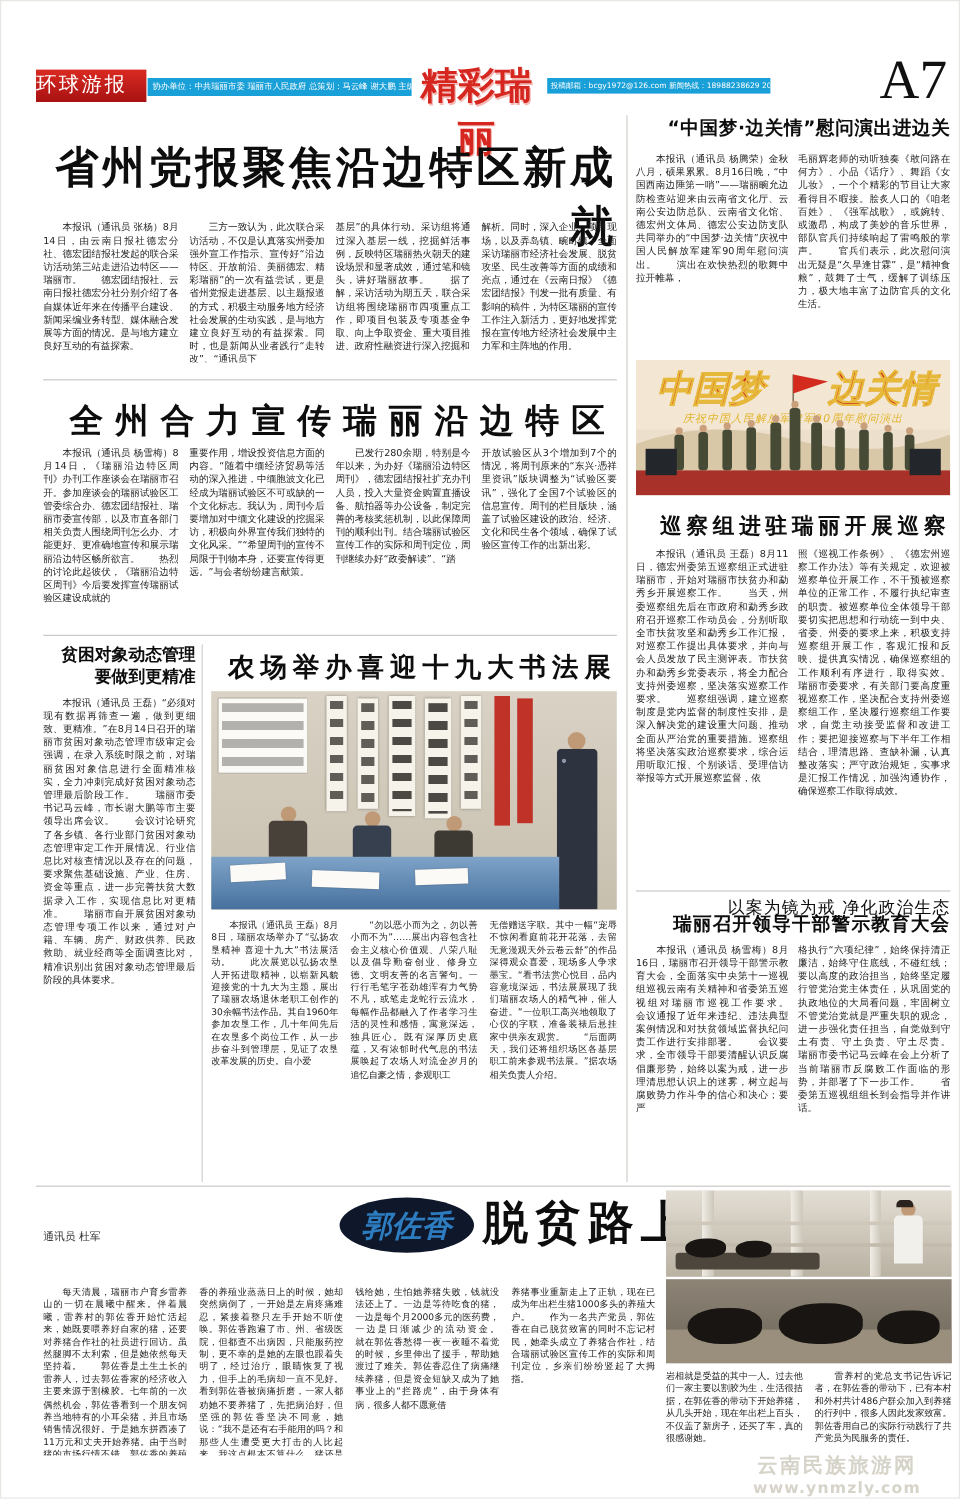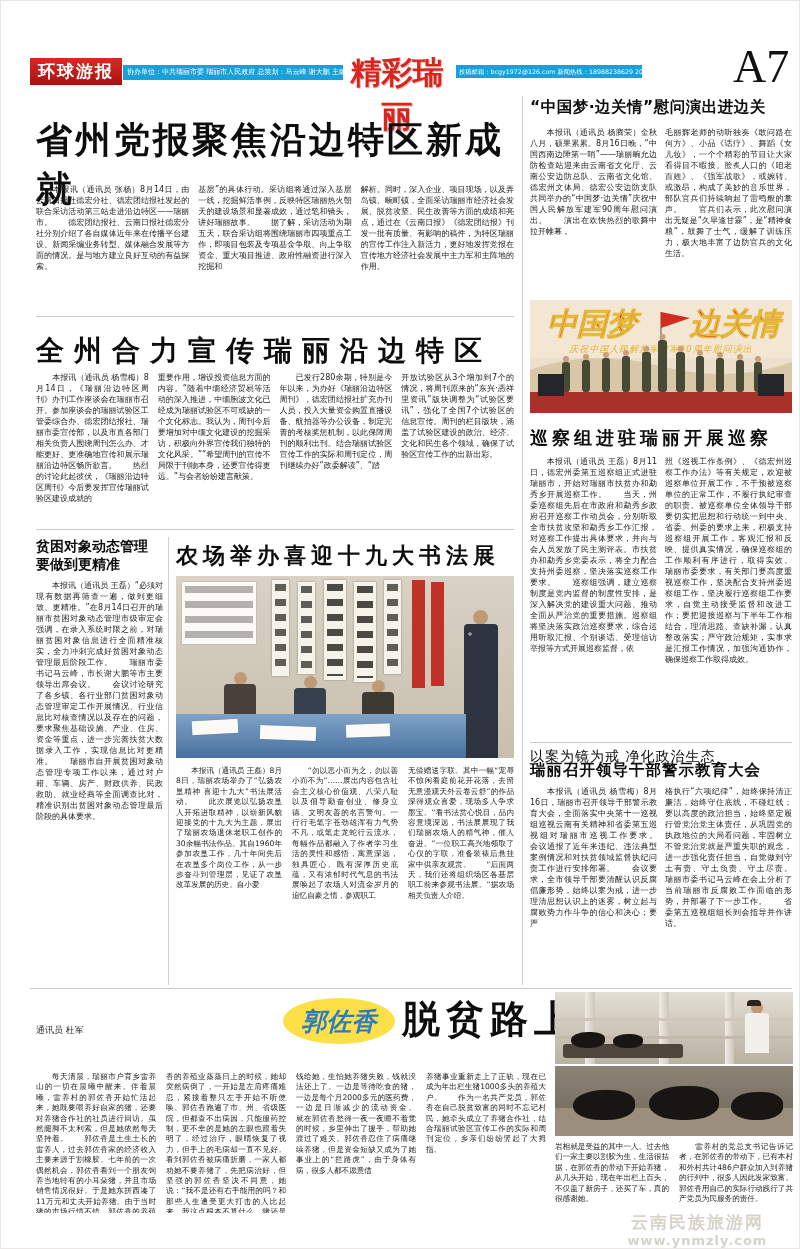--- a/index.html
+++ b/index.html
@@ -2,29 +2,29 @@
 <html><head>
 <meta charset="utf-8">
 <style>
   html,body{margin:0;padding:0;background:#f2f1ee;}
   .sheet{position:relative;width:800px;height:1249px;background:#fff;overflow:hidden;
          font-family:"DejaVu Sans","Liberation Sans",sans-serif;color:#1a1a1a;
          box-shadow:inset 0 0 0 1px #e8e7e3;}
   .abs{position:absolute;}
   
   .brand-box{left:30px;top:58px;width:92px;height:27px;background:linear-gradient(#d92a22,#a81212);
-             color:#fff;font-weight:700;font-size:17px;letter-spacing:2px;line-height:27px;text-align:center;}
+             color:#fff;font-weight:400;font-size:17px;letter-spacing:2px;line-height:27px;}
   .bar{background:#1aa0d8;color:#fff;white-space:nowrap;overflow:hidden;}
   .bar-left{left:123px;top:65px;width:212px;height:15px;font-size:7px;line-height:15px;padding:0 4px;}
   .bar-right{left:456px;top:65px;width:180px;height:13px;font-size:6.3px;line-height:13px;padding:0 3px;}
   .masthead{left:336px;top:50px;width:122px;height:44px;color:#d5261f;font-size:31px;font-weight:900;
             letter-spacing:0px;line-height:44px;text-align:center;text-shadow:1px 1px 0 #f4b9b4;}
   .page-no{left:733px;top:40px;font-family:"Liberation Serif","DejaVu Serif",serif;font-size:46px;color:#111;}
   
-  .headline{font-weight:900;text-align:left;color:#0d0d0d;}
+  .headline{font-weight:900;text-align:right;color:#0d0d0d;}
   .cols{display:flex;}
   .col{flex:1;font-size:8px;line-height:11px;text-align:justify;overflow:hidden;color:#222;}
   .col-sm{font-size:7.6px;line-height:10.4px;}
   .rule{background:#c9c9c6;}
   .vrule{width:1px;background:#cfcfcb;}
   
   .photo{overflow:hidden;font-style:italic;}
   .callig{background:linear-gradient(#d9d2c5,#c7bfae);}
   .scroll{position:absolute;background:#f6f3ea;box-shadow:0 0 2px rgba(0,0,0,.35);}
   .ink{position:absolute;left:3px;right:3px;top:4px;bottom:4px;opacity:.75;
@@ -34,37 +34,38 @@
   .paper{position:absolute;background:#fbfaf6;box-shadow:0 0 1px rgba(0,0,0,.4);}
   .head{position:absolute;border-radius:50%;background:#c09a77;}
   .torso{position:absolute;border-radius:4px 4px 0 0;}
   .penphoto{background:linear-gradient(#e3ded4,#b9b1a2);}
   .pigphoto{background:linear-gradient(#8d8476,#6b6458);}
   .pig{position:absolute;background:#181512;border-radius:50% 40% 45% 45%;}
   .pillar{position:absolute;background:linear-gradient(90deg,#f0ede6,#cdc7ba);}
   
   .wm{color:#d6d3c9;font-weight:900;text-align:center;letter-spacing:2px;line-height:1.25;}
   
-  .name-ell{background:#fde047;border-radius:50%;display:flex;align-items:center;justify-content:center;
+  .name-ell{background:#0f172a;border-radius:50%;display:flex;align-items:center;justify-content:center;
             color:#2e7cc0;font-style:italic;font-weight:700;}
 </style>
 </head>
 <body>
 
 <div class="sheet">
 
   <div class="abs brand-box">环球游报</div>
   <div class="abs bar bar-left">协办单位：中共瑞丽市委 瑞丽市人民政府  总策划：马云峰 谢大鹏  主编：程么</div>
   <div class="abs masthead">精彩瑞丽</div>
   <div class="abs bar bar-right">投稿邮箱：bcgy1972@126.com  新闻热线：18988238629  2017.8.25星期五  编辑：潘丽娟</div>
   <div class="abs page-no">A7</div>
 
   <div class="abs headline" style="left:36px;top:116px;width:478px;font-size:36px;letter-spacing:3px;">省州党报聚焦沿边特区新成就</div>
   <div class="abs cols" style="left:36px;top:184px;width:478px;height:118px;gap:9px;">
     <div class="col">　　本报讯（通讯员 张杨）8月14日，由云南日报社德宏分社、德宏团结报社发起的联合采访活动第三站走进沿边特区——瑞丽市。　　德宏团结报社、云南日报社德宏分社分别介绍了各自媒体近年来在传播平台建设、新闻采编业务转型、媒体融合发展等方面的情况。是与地方建立良好互动的有益探索。</div>
+    <div class="col">　　三方一致认为，此次联合采访活动，不仅是认真落实州委加强外宣工作指示、宣传好“沿边特区、开放前沿、美丽德宏、精彩瑞丽”的一次有益尝试，更是省州党报走进基层、以主题报道的方式，积极主动服务地方经济社会发展的生动实践，是与地方建立良好互动的有益探索。同时，也是新闻从业者践行“走转改”、“通讯员下</div>
     <div class="col">基层”的具体行动。采访组将通过深入基层一线，挖掘鲜活事例，反映特区瑞丽热火朝天的建设场景和显著成效，通过笔和镜头，讲好瑞丽故事。　　据了解，采访活动为期五天，联合采访组将围绕瑞丽市四项重点工作，即项目包装及专项基金争取、向上争取资金、重大项目推进、政府性融资进行深入挖掘和</div>
     <div class="col">解析。同时，深入企业、项目现场，以及弄岛镇、畹町镇，全面采访瑞丽市经济社会发展、脱贫攻坚、民生改善等方面的成绩和亮点，通过在《云南日报》《德宏团结报》刊发一批有质量、有影响的稿件，为特区瑞丽的宣传工作注入新活力，更好地发挥党报在宣传地方经济社会发展中主力军和主阵地的作用。</div>
   </div>
 
   <div class="abs rule" style="left:36px;top:316px;width:478px;height:1px;"></div>
 
   <div class="abs headline" style="left:36px;top:332px;width:478px;font-size:28px;letter-spacing:10px;">全州合力宣传瑞丽沿边特区</div>
   <div class="abs cols" style="left:36px;top:372px;width:478px;height:152px;gap:9px;">
     <div class="col">　　本报讯（通讯员 杨雪梅）8月14日，《瑞丽沿边特区周刊》办刊工作座谈会在瑞丽市召开。参加座谈会的瑞丽试验区工管委综合办、德宏团结报社、瑞丽市委宣传部，以及市直各部门相关负责人围绕周刊怎么办、才能更好、更准确地宣传和展示瑞丽沿边特区畅所欲言。　　热烈的讨论此起彼伏，《瑞丽沿边特区周刊》今后要发挥宣传瑞丽试验区建设成就的</div>
     <div class="col">重要作用，增设投资信息方面的内容。“随着中缅经济贸易等活动的深入推进，中缅胞波文化已经成为瑞丽试验区不可或缺的一个文化标志。我认为，周刊今后要增加对中缅文化建设的挖掘采访，积极向外界宣传我们独特的文化风采。”“希望周刊的宣传不局限于刊物本身，还要宣传得更远。”与会者纷纷建言献策。</div>

